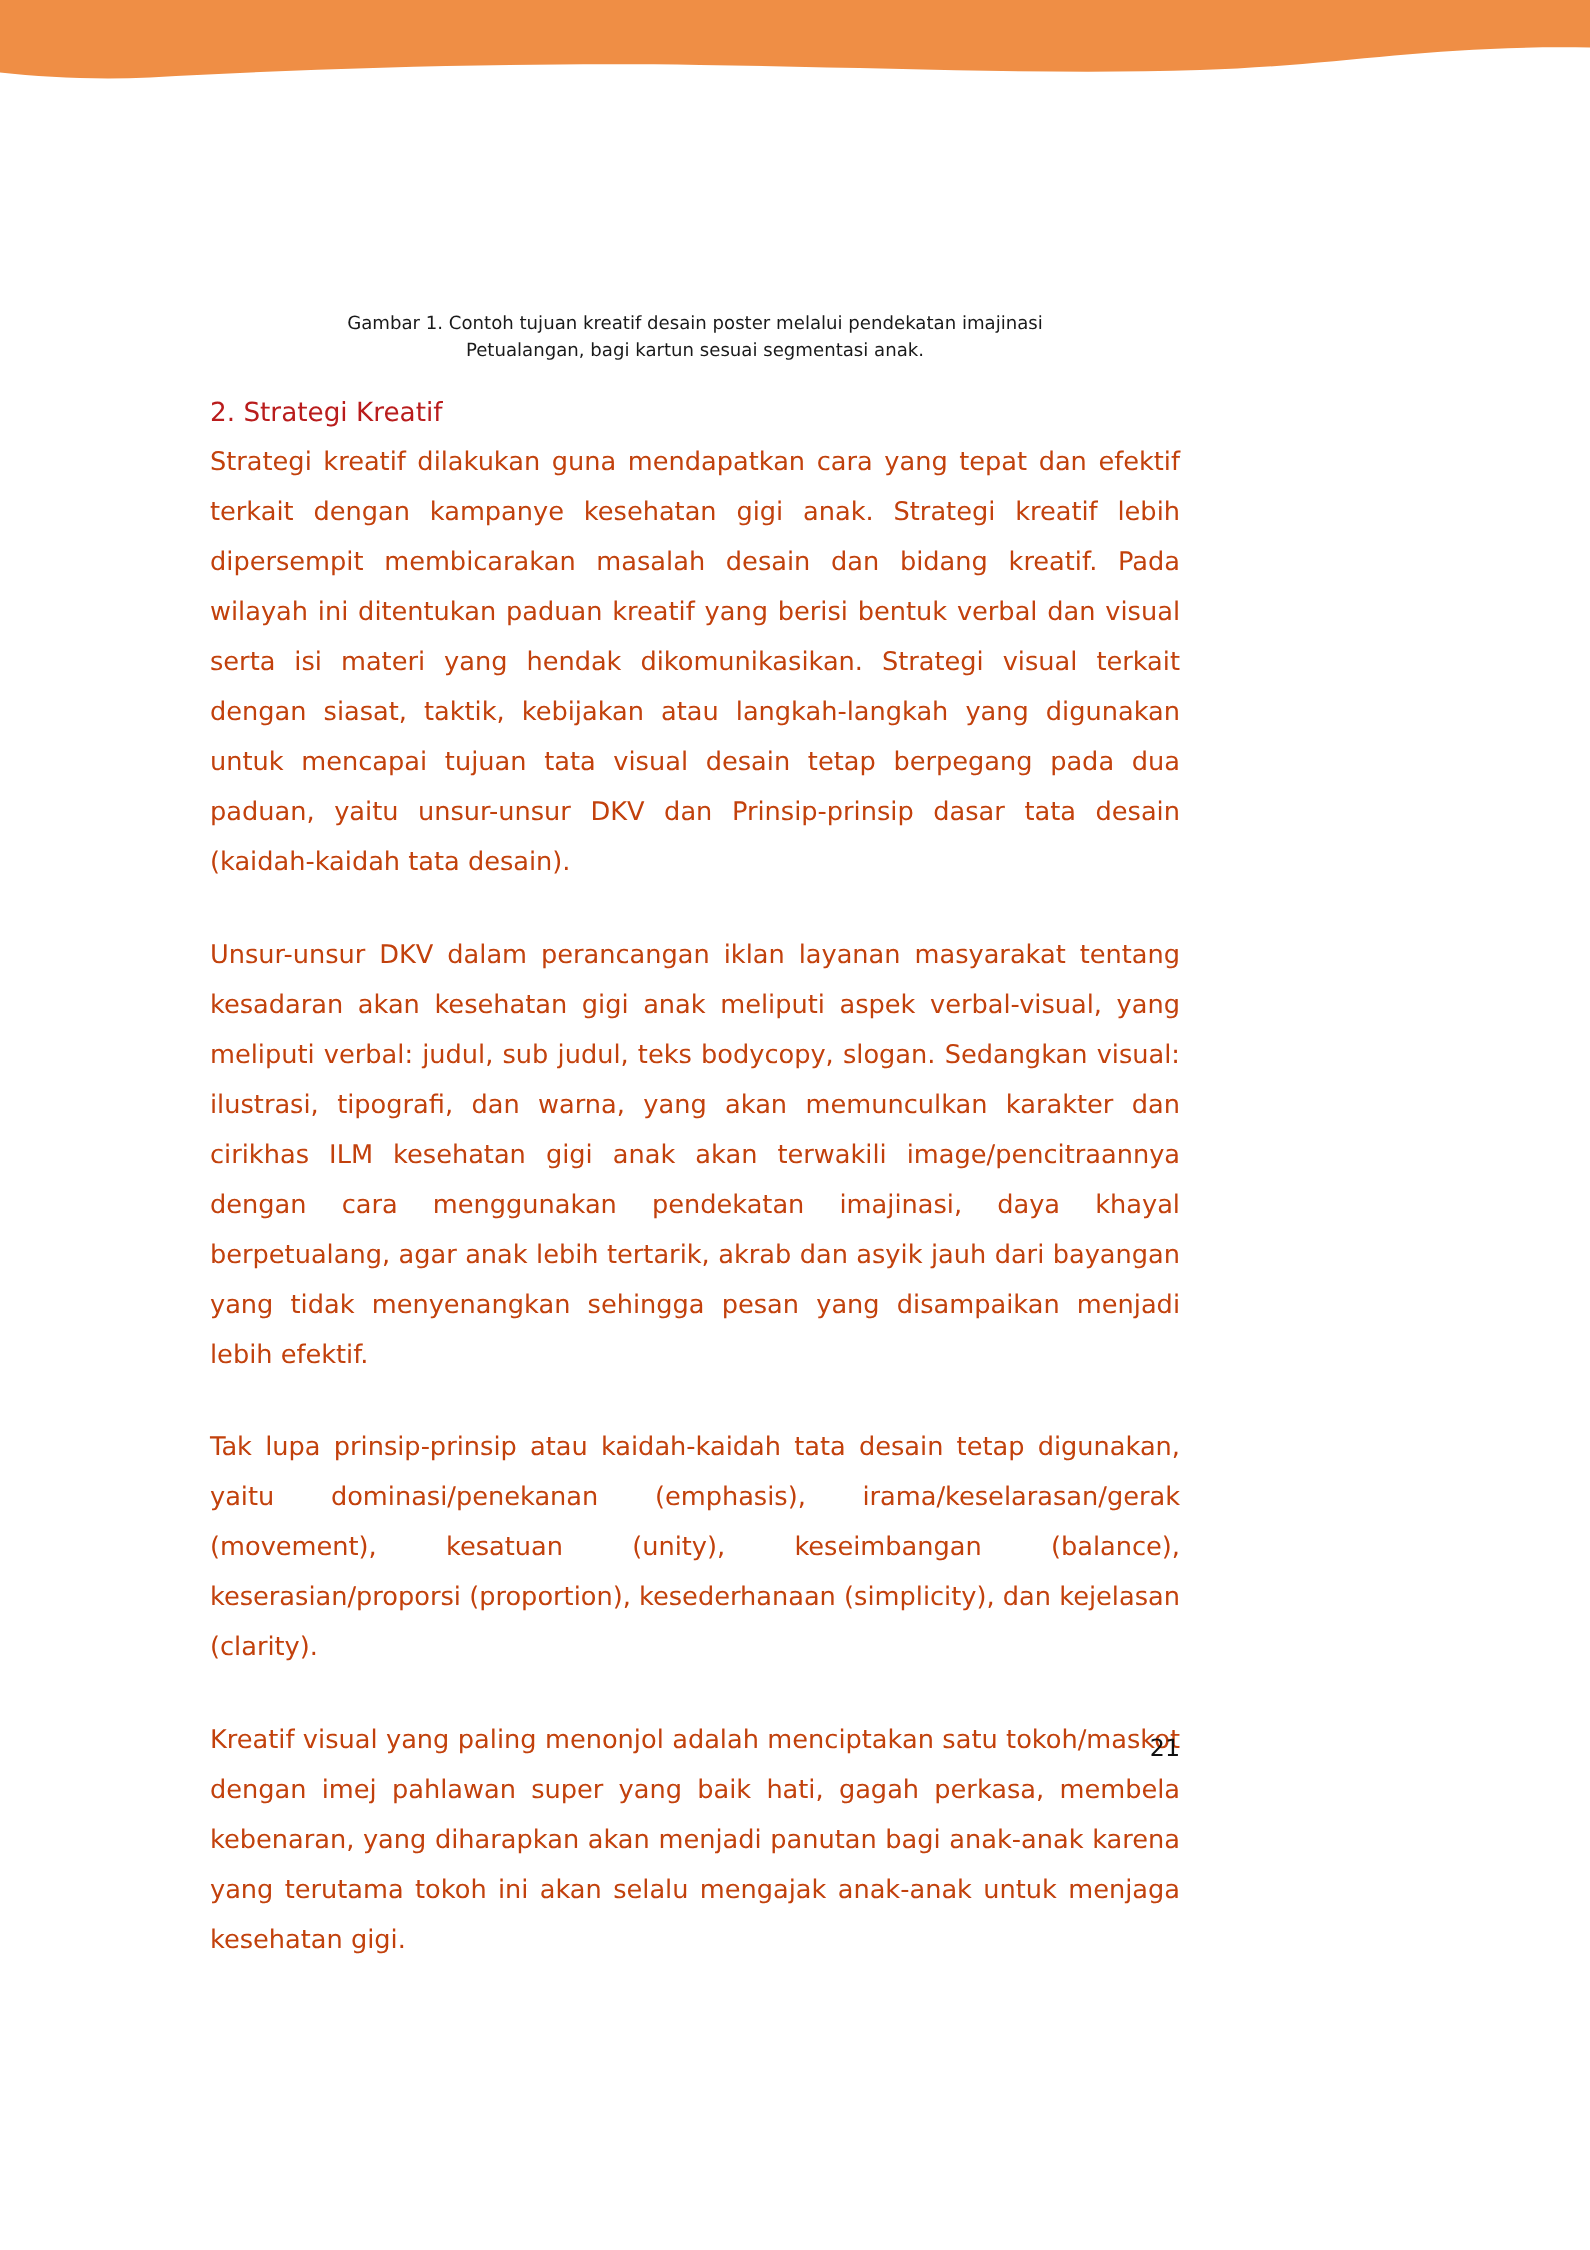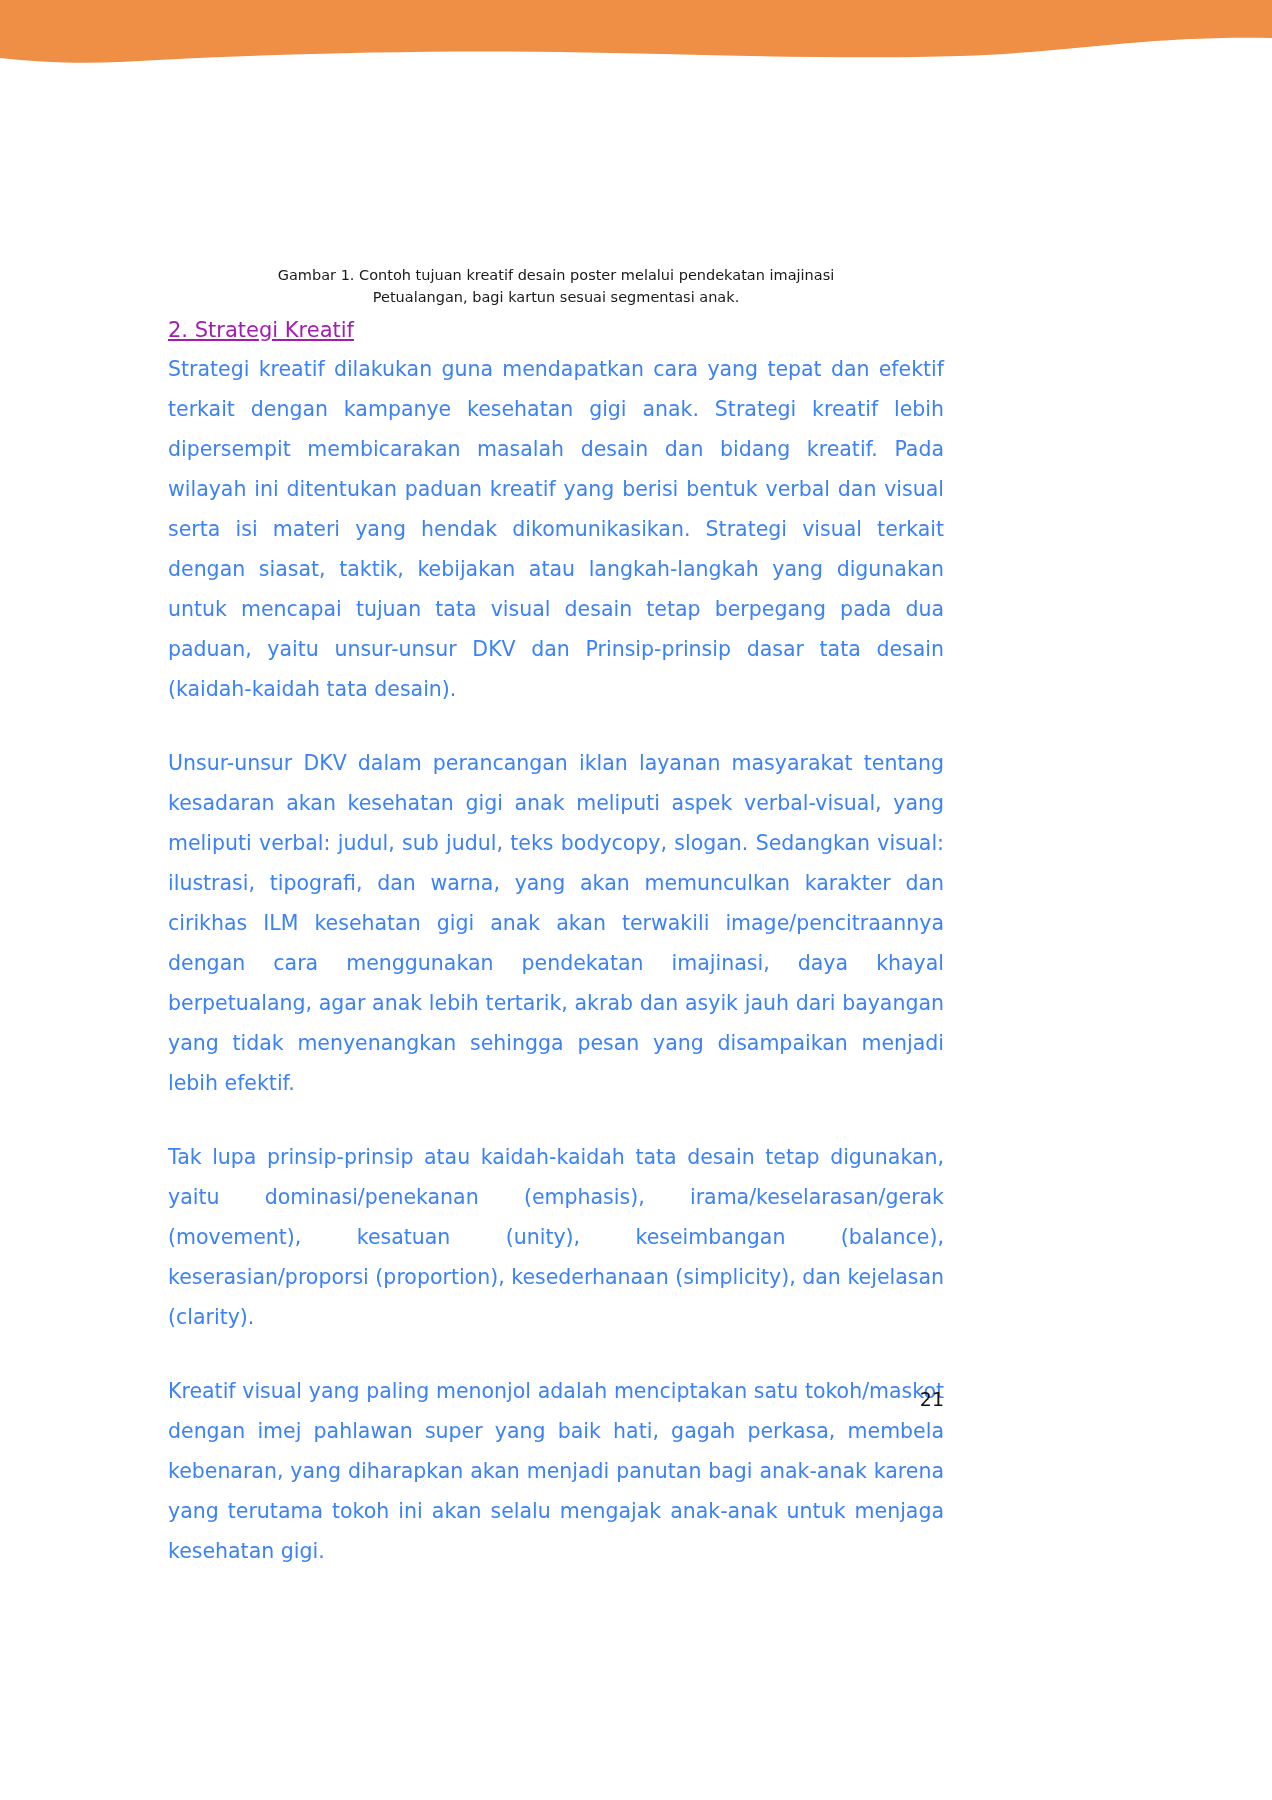--- a/index.html
+++ b/index.html
@@ -30,47 +30,46 @@
   }
 
   
   .page {
     position: absolute;
     top: 0;
     left: 0;
     width: 1112px;
     height: 1800px;
     box-sizing: border-box;
-    padding: 16px 168px 0 168px;
+    padding: 0 168px 0 168px;
   }
 
   .figure-caption {
     margin-top: 248px;
     text-align: center;
     font-size: 14.5px;
     line-height: 1.55;
     color: #1a1a1a;
     font-family: "DejaVu Sans", sans-serif;
   }
   .figure-caption .cap-line {
     display: block;
   }
 
   .section-heading {
-    margin-top: 6px;
+    margin-top: 22px;
     font-size: 21px;
-    color: #a21caf;
+    color: #b91c1c;
     line-height: 1.5;
-    text-decoration: underline;
   }
 
   p.body-text {
     font-size: 20.5px;
     line-height: 1.95;
-    color: #3b82f6;
+    color: #c2410c;
     text-align: justify;
     text-justify: inter-word;
     margin: 0;
   }
   p.body-text.first {
     margin-top: 4px;
   }
   p.body-text + p.body-text {
     margin-top: 34px;
   }

